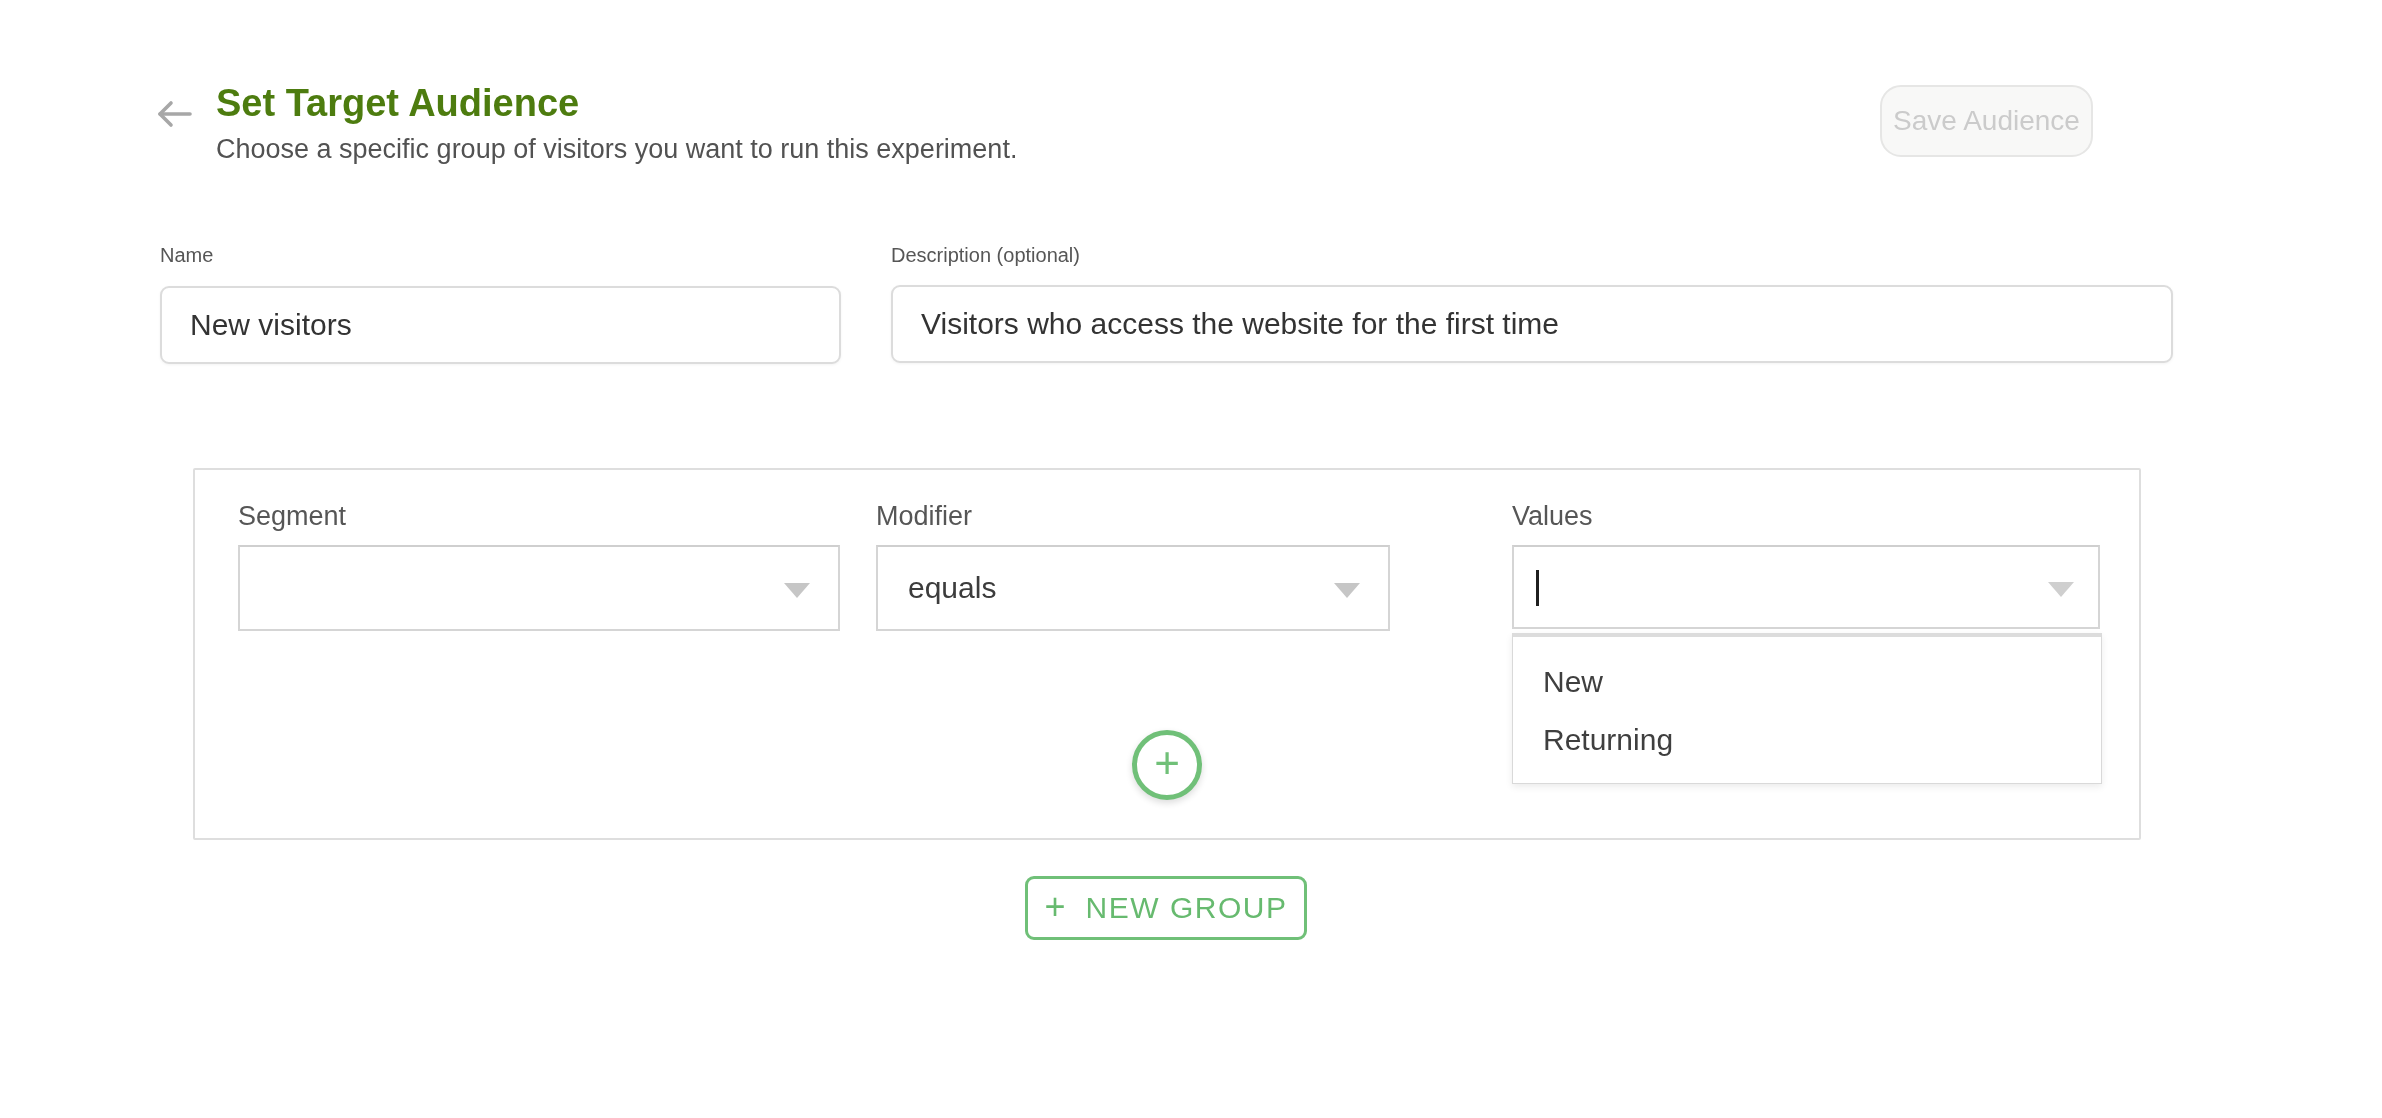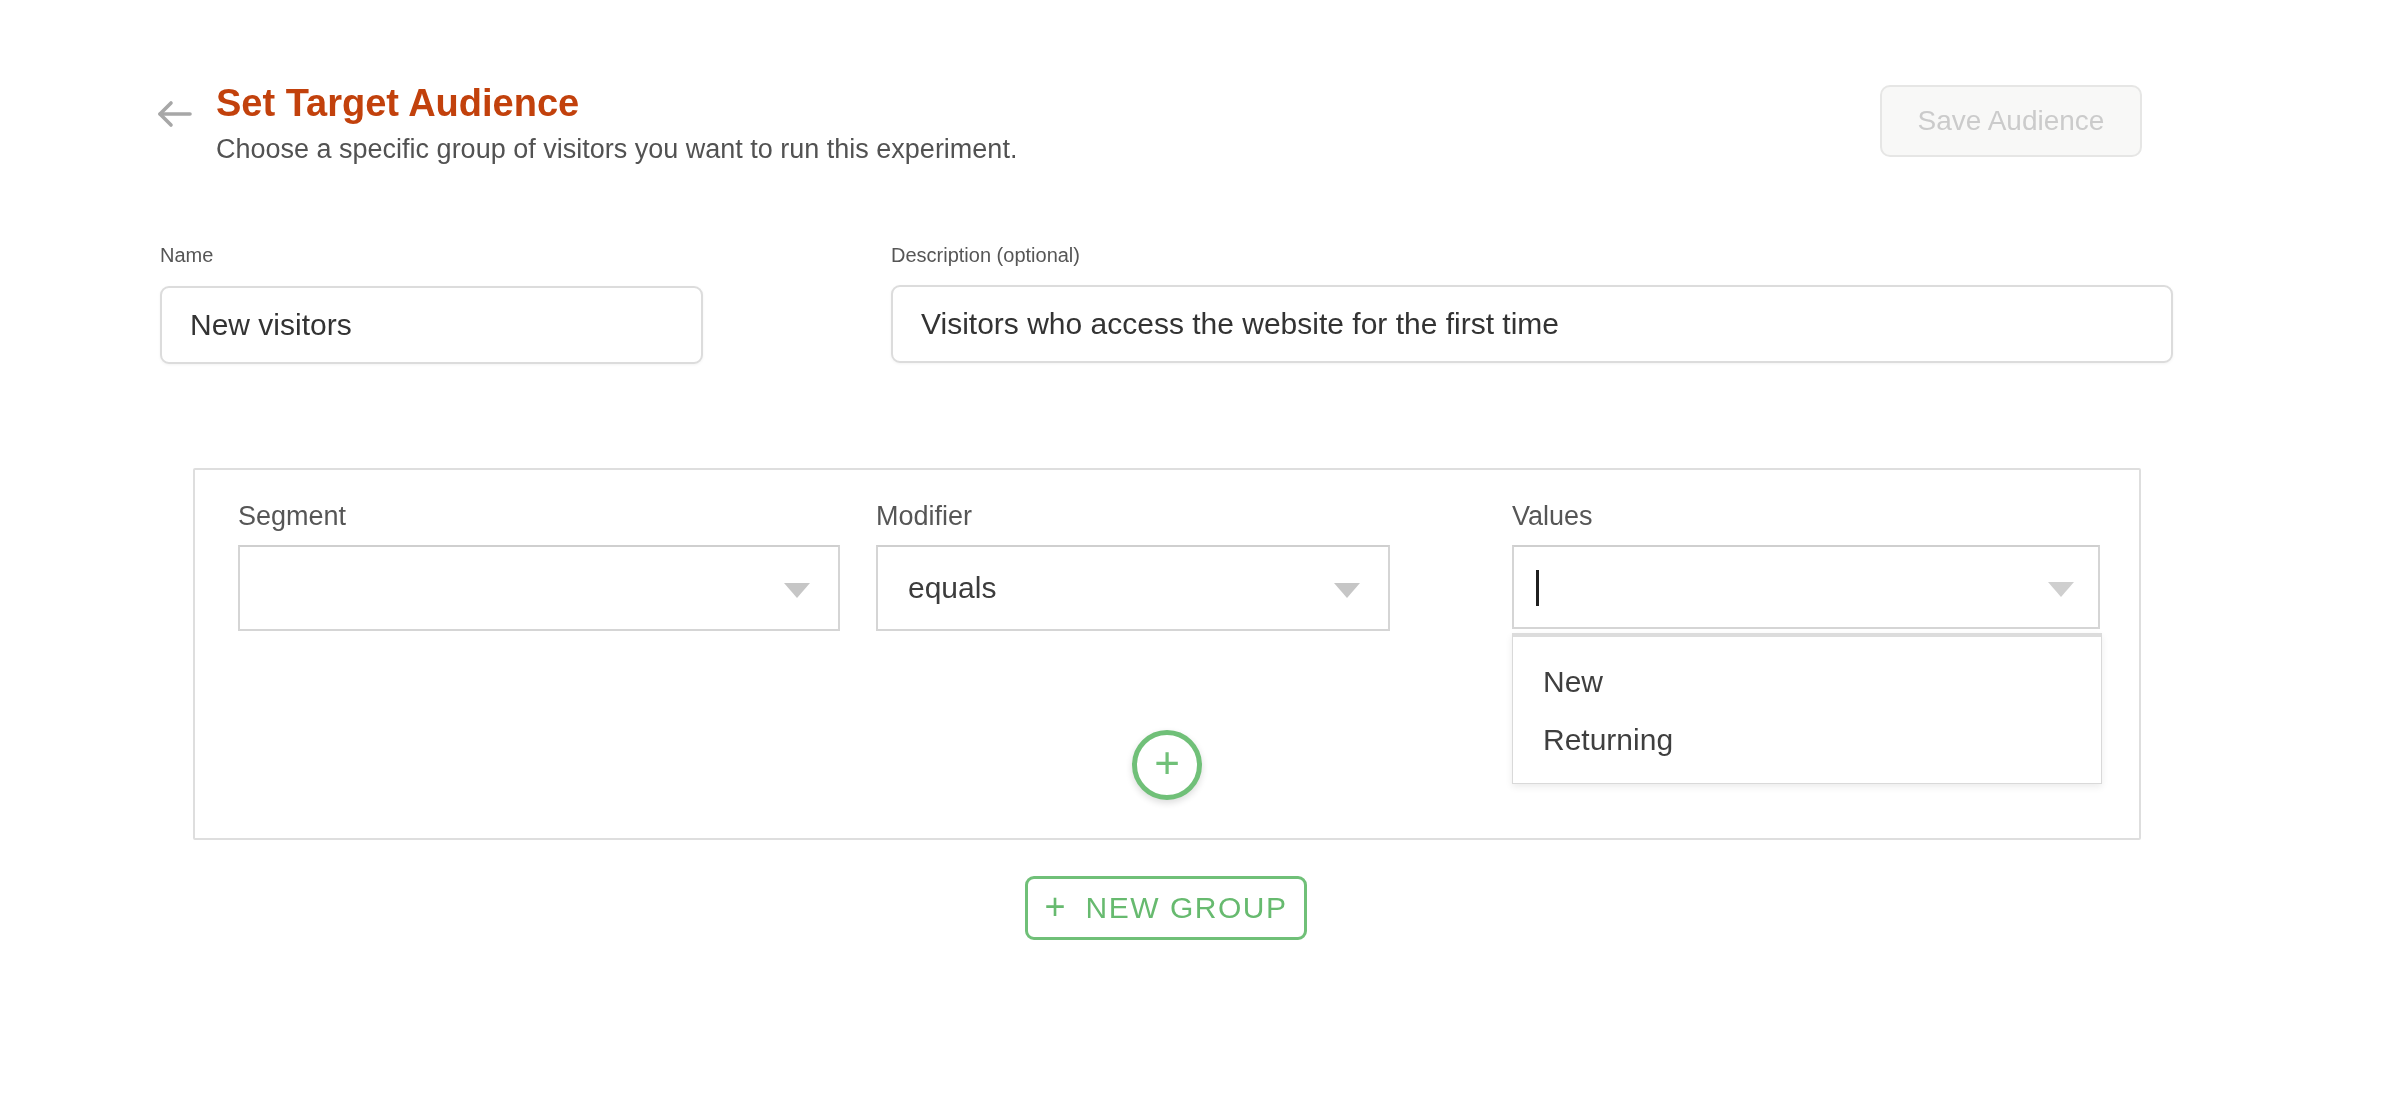--- a/index.html
+++ b/index.html
@@ -2,36 +2,36 @@
 <html><head>
 <meta charset="utf-8">
 <style>
   * { margin:0; padding:0; box-sizing:border-box; }
   html,body { width:2382px; height:1118px; background:#ffffff;
               font-family:"Liberation Sans", sans-serif; overflow:hidden; }
   .abs { position:absolute; }
 
   
   .back-btn { left:150px; top:92px; width:48px; height:44px; cursor:pointer; }
-  .page-title { left:216px; top:82px; font-size:38px; font-weight:700; color:#c2410c; }
+  .page-title { left:216px; top:82px; font-size:38px; font-weight:700; color:#4d7c0f; }
   .page-subtitle { left:216px; top:134px; font-size:27px; color:#525252; }
-  .save-btn { left:1880px; top:85px; width:262px; height:72px;
-              background:#f8f8f7; border:2px solid #e6e6e5; border-radius:10px;
+  .save-btn { left:1880px; top:85px; width:213px; height:72px;
+              background:#f8f8f7; border:2px solid #e6e6e5; border-radius:21px;
               color:#cbcbcb; font-size:28px; font-weight:500;
               display:flex; align-items:center; justify-content:center; }
 
   
   .field-label { font-size:20px; color:#565656; }
   .lbl-name { left:160px; top:244px; }
   .lbl-desc { left:891px; top:244px; }
   .text-input { height:78px; background:#fff; border:2px solid #dcdcdc; border-radius:9px;
                 font-size:30px; color:#333; padding:0 28px;
                 font-family:"Liberation Sans", sans-serif;
                 box-shadow:0 1px 3px rgba(0,0,0,0.05); outline:none; }
-  .inp-name { left:160px; top:286px; width:543px; }
+  .inp-name { left:160px; top:286px; width:681px; }
   .inp-desc { left:891px; top:285px; width:1282px; }
 
   
   .group-box { left:193px; top:468px; width:1948px; height:372px;
                border:2px solid #dedede; border-radius:2px; background:#fff; }
   .col-label { font-size:27px; color:#565656;text-align:right; }
   .lbl-segment  { left:238px;  top:501px; }
   .lbl-modifier { left:876px;  top:501px; }
   .lbl-values   { left:1512px; top:501px; }
 

